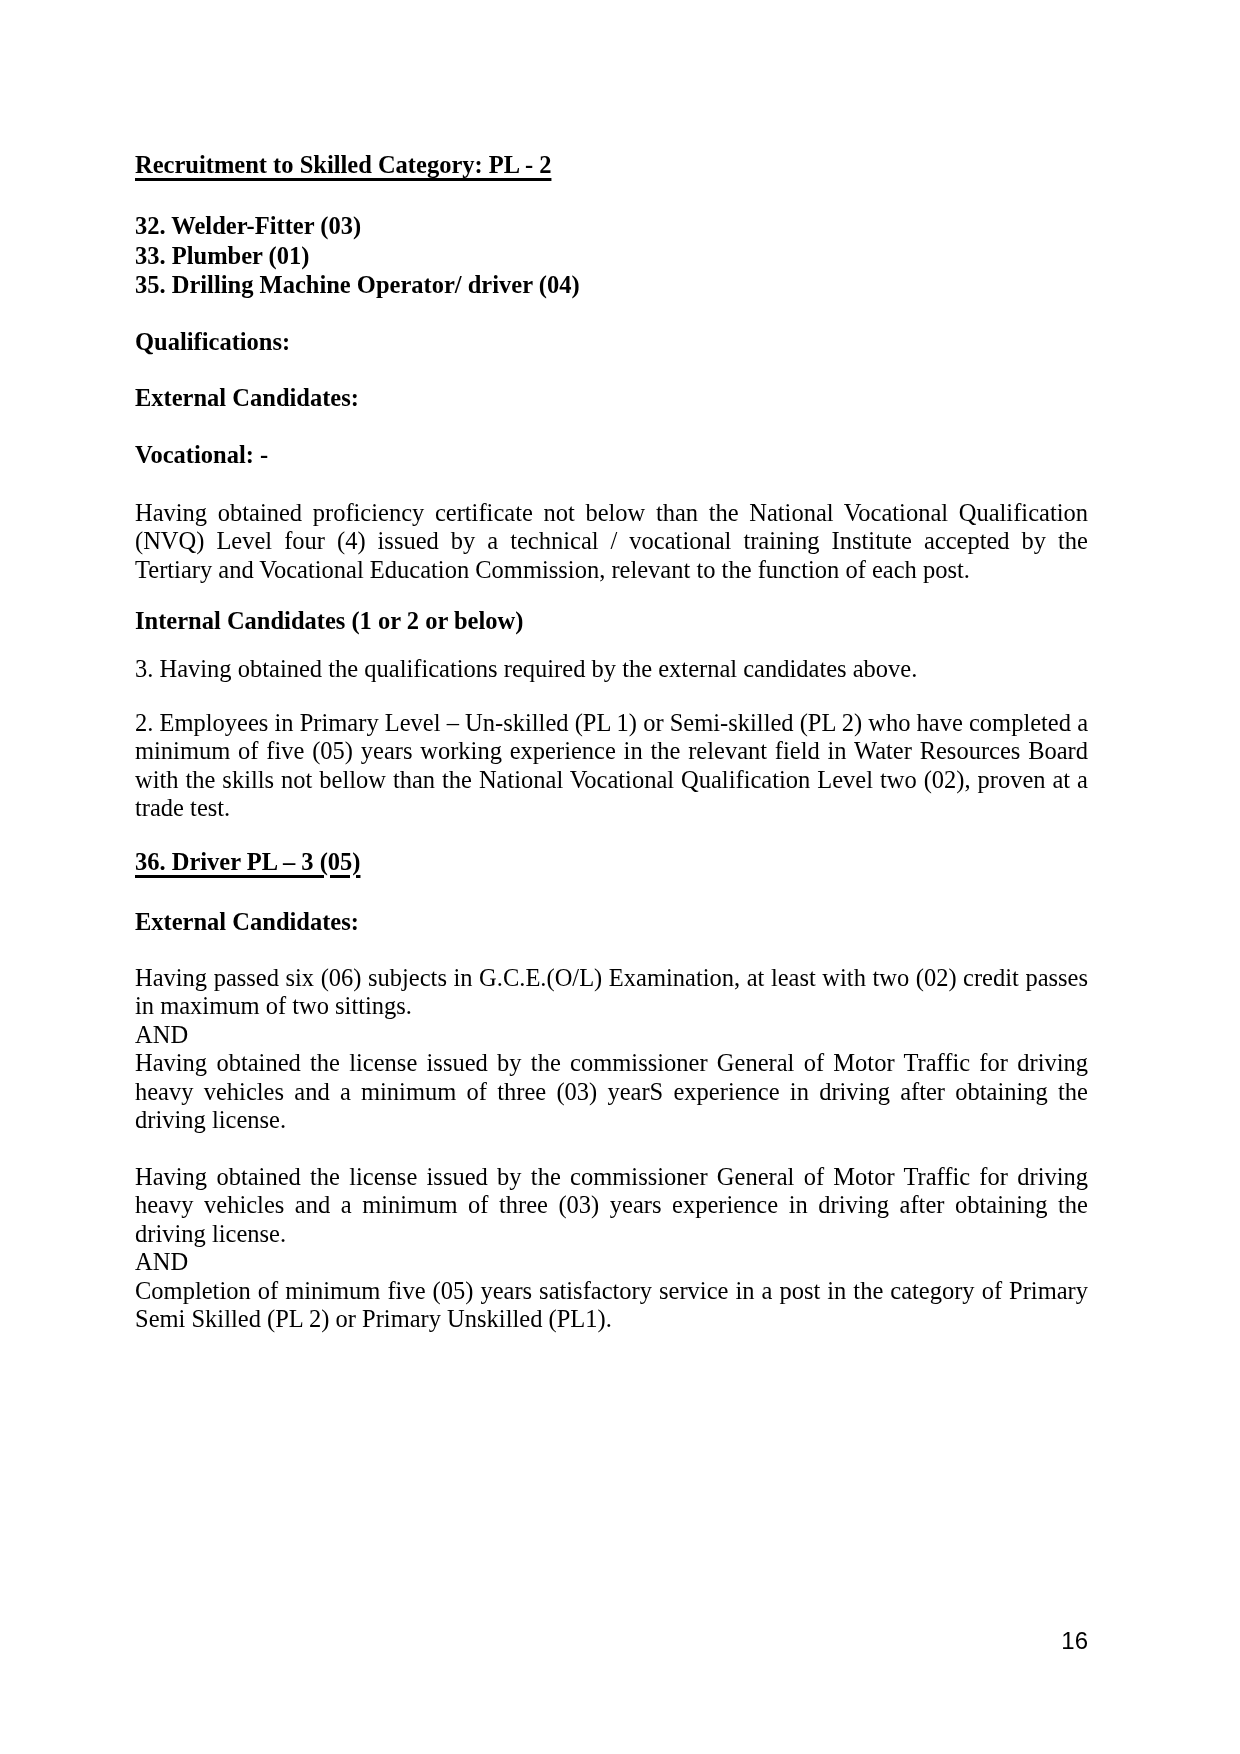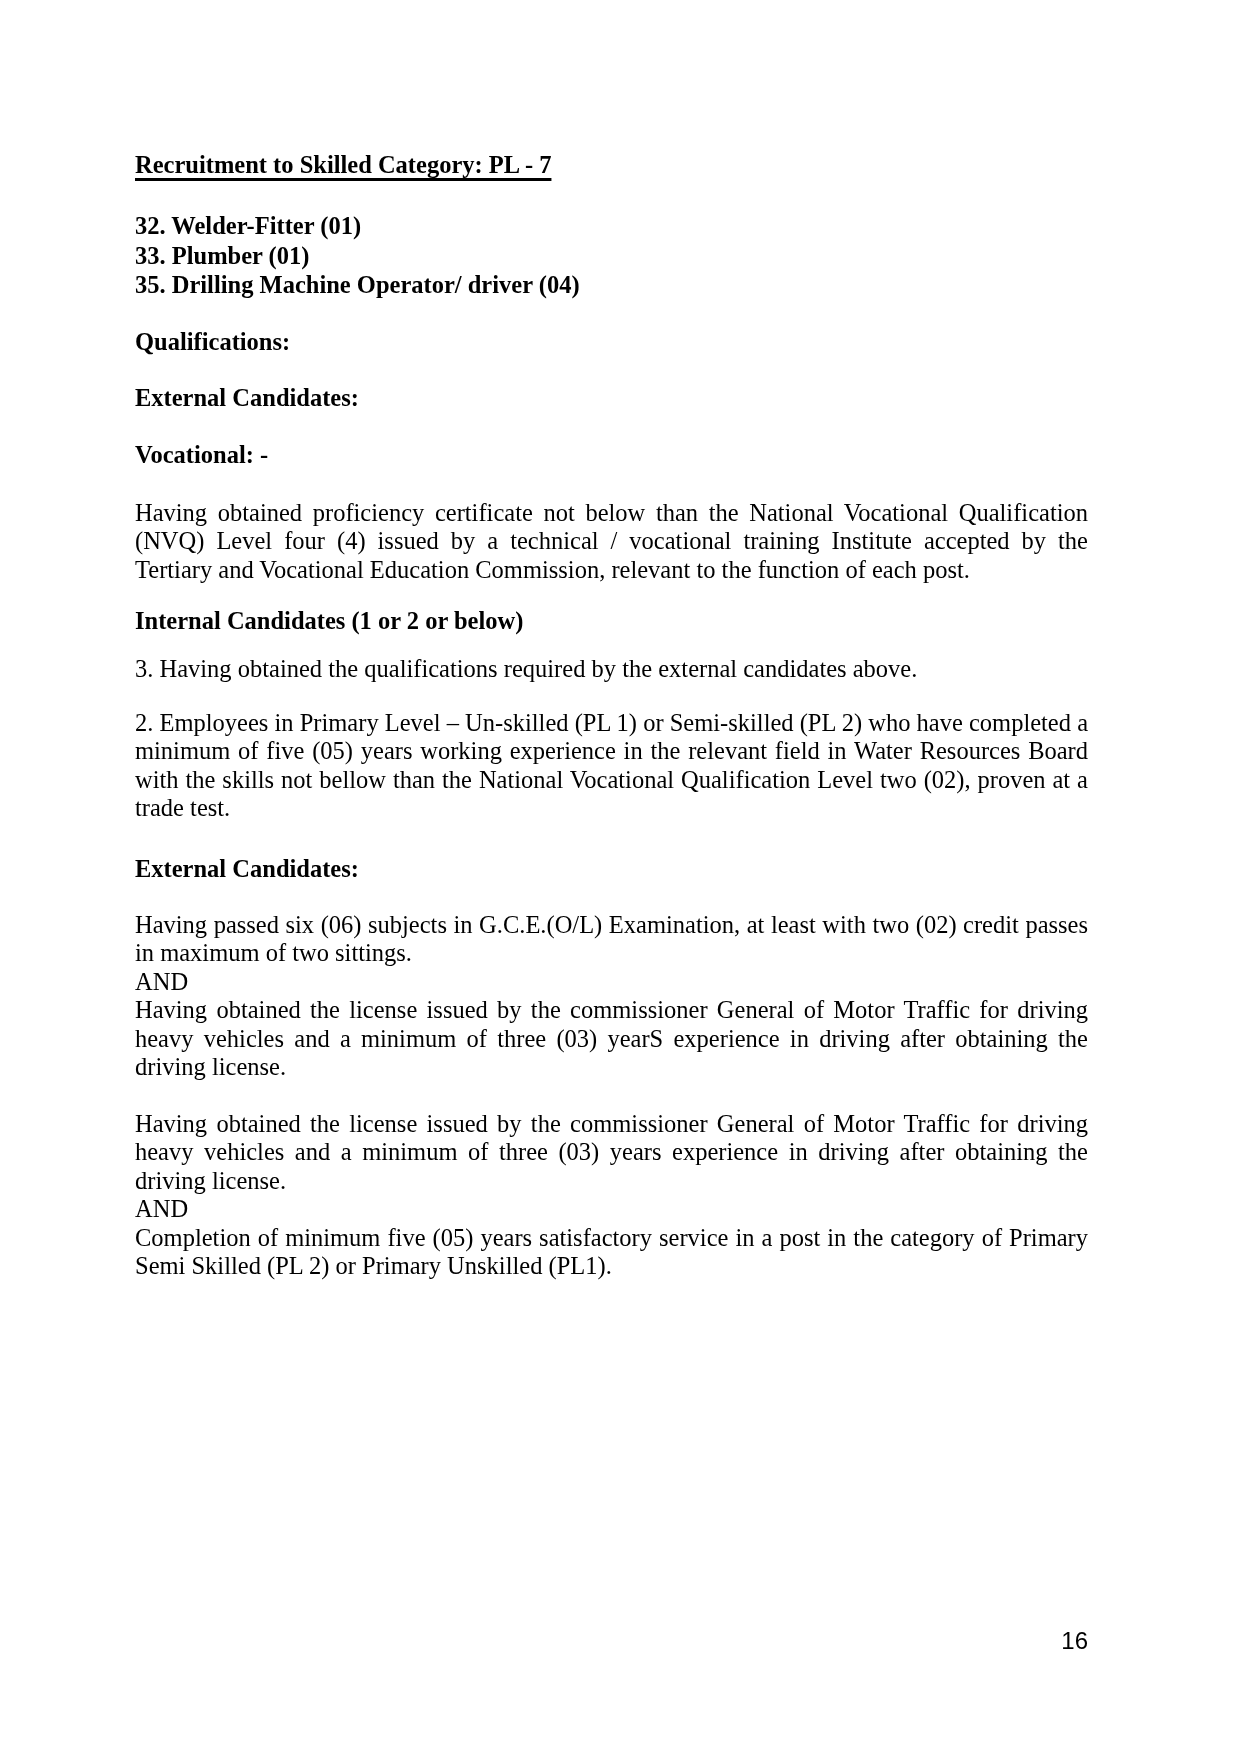--- a/index.html
+++ b/index.html
@@ -72,42 +72,43 @@
     line-height: 22px;
     color: #000000;
   }
 </style>
 </head>
 <body>
 
 <div class="page">
   <div class="content">
 
-    <div class="title">Recruitment to Skilled Category: PL - 7</div>
+    <div class="title">Recruitment to Skilled Category: PL - 2</div>
 
     <div class="posts">
-      <div>32. Welder-Fitter (01)</div>
+      <div>32. Welder-Fitter (03)</div>
       <div>33. Plumber (01)</div>
       <div>35. Drilling Machine Operator/ driver (04)</div>
     </div>
 
     <div class="h mt-27">Qualifications:</div>
 
     <div class="h mt-27">External Candidates:</div>
 
     <div class="h mt-28">Vocational: -</div>
 
     <p class="para mt-30">Having obtained proficiency certificate not below than the National Vocational Qualification (NVQ) Level four (4) issued by a technical / vocational training Institute accepted by the Tertiary and Vocational Education Commission, relevant to the function of each post.</p>
 
     <div class="h mt-22">Internal Candidates (1 or 2 or below)</div>
 
     <p class="para mt-20">3. Having obtained the qualifications required by the external candidates above.</p>
 
     <p class="para mt-25">2. Employees in Primary Level – Un-skilled (PL 1) or Semi-skilled (PL 2) who have completed a minimum of five (05) years working experience in the relevant field in Water Resources Board with the skills not bellow than the National Vocational Qualification Level two (02), proven at a trade test.</p>
 
+    <div class="h h-underline mt-24">36. Driver PL – 3 (05)</div>
 
     <div class="h mt-31">External Candidates:</div>
 
 
     <p class="para mt-28">Having passed six (06) subjects in G.C.E.(O/L) Examination, at least with two (02) credit passes in maximum of two sittings.</p>
 
     <div class="and">AND</div>
 
     <p class="para">Having obtained the license issued by the commissioner General of Motor Traffic for driving heavy vehicles and a minimum of three (03) yearS experience in driving after obtaining the driving license.</p>
 

